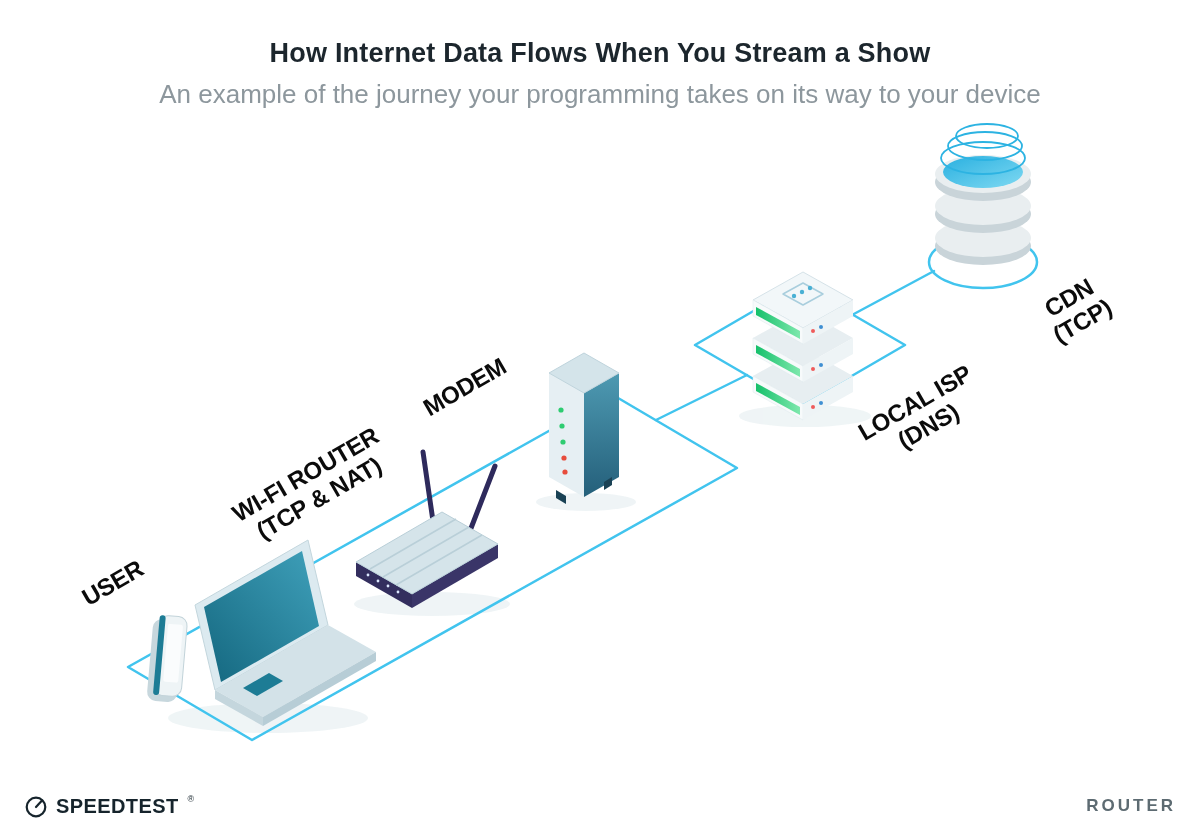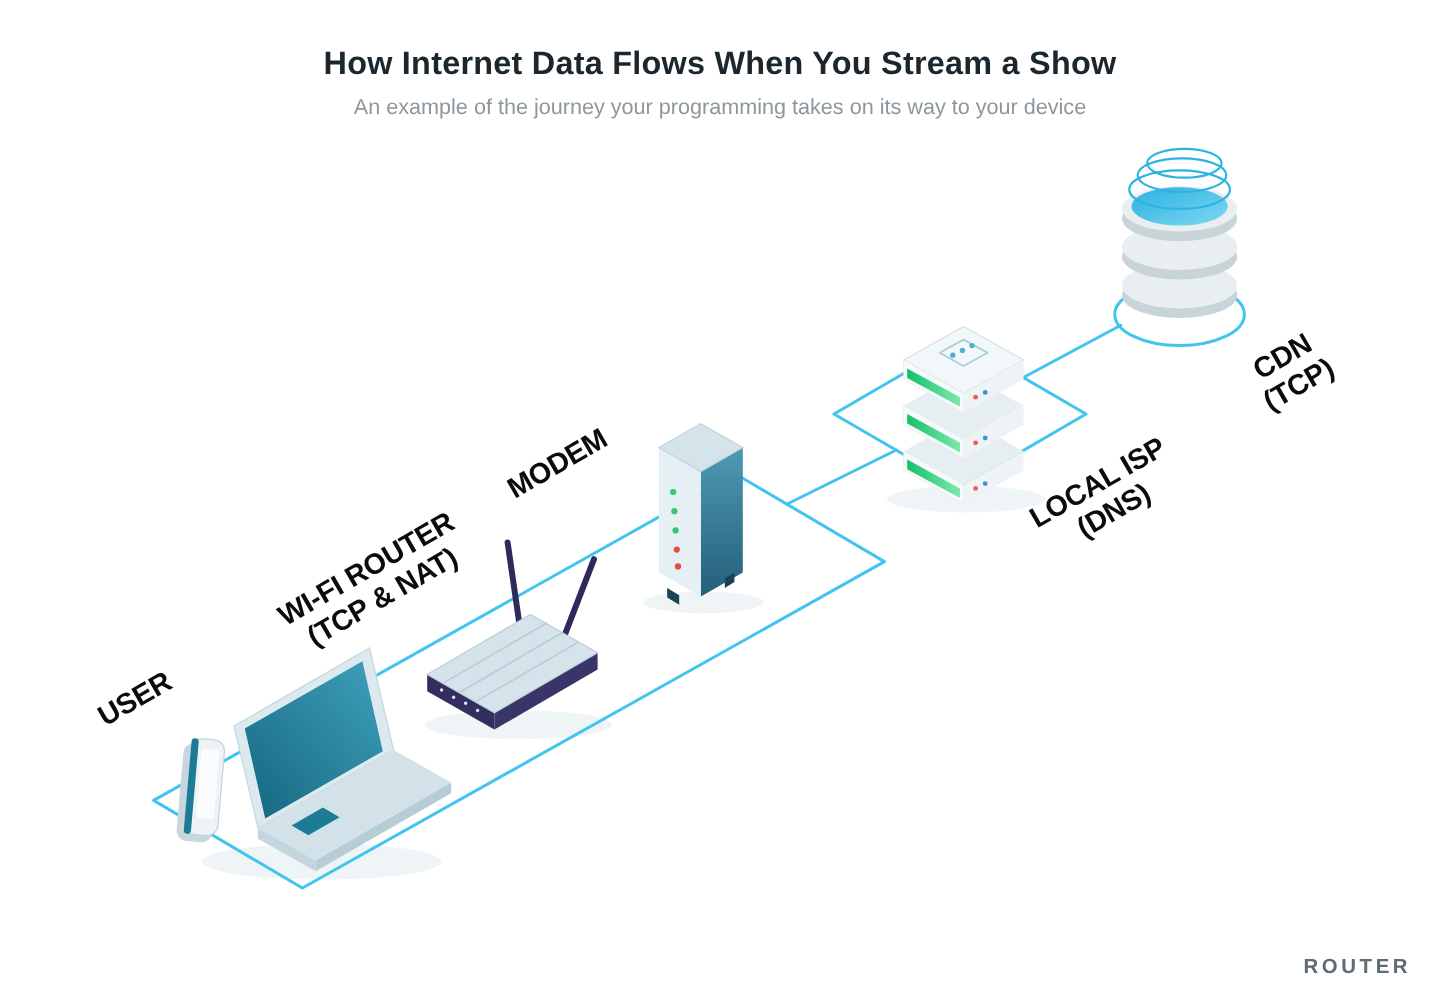--- a/index.html
+++ b/index.html
@@ -4,21 +4,21 @@
 <style>
   html,body { margin:0; padding:0; }
   body {
     width:1200px; height:836px; background:#ffffff; overflow:hidden;
     font-family:"Liberation Sans", sans-serif; position:relative;
   }
   .page { position:absolute; inset:0; }
 
   .header { position:absolute; top:38px; left:0; width:100%; text-align:center; }
   .title { font-size:27px; font-weight:700; color:#1c262d; letter-spacing:.2px; }
-  .subtitle { margin-top:10px; font-size:18px; font-weight:400; color:#8d979d; }
+  .subtitle { margin-top:10px; font-size:26px; font-weight:400; color:#8d979d; }
 
   .diagram { position:absolute; inset:0; }
 
   .node-label {
     position:absolute; transform:rotate(-30deg); transform-origin:center;
     text-align:center; font-weight:700; color:#0b0b0b;
     font-size:24px; line-height:1.12; letter-spacing:-.2px;
   }
   .node-label .line { white-space:nowrap; }
 
@@ -188,16 +188,24 @@
       <div class="line">LOCAL ISP</div>
       <div class="line">(DNS)</div>
     </div>
     <div class="node-label" style="left:1006px; top:283px; width:140px;">
       <div class="line">CDN</div>
       <div class="line">(TCP)</div>
     </div>
   </div>
 
   <div class="footer">
+    <div class="speedtest">
+      <svg width="24" height="24" viewBox="0 0 24 24">
+        <circle cx="12" cy="13" r="9.3" fill="none" stroke="#16242c" stroke-width="2.2"></circle>
+        <path d="M12,13 L18,6.5" stroke="#16242c" stroke-width="2.2" stroke-linecap="round"></path>
+      </svg>
+      <span class="speedtest-word">SPEEDTEST</span>
+      <span class="speedtest-tm">®</span>
+    </div>
     <div class="ookla">ROUTER</div>
   </div>
 
 </div>
 
 </body></html>

